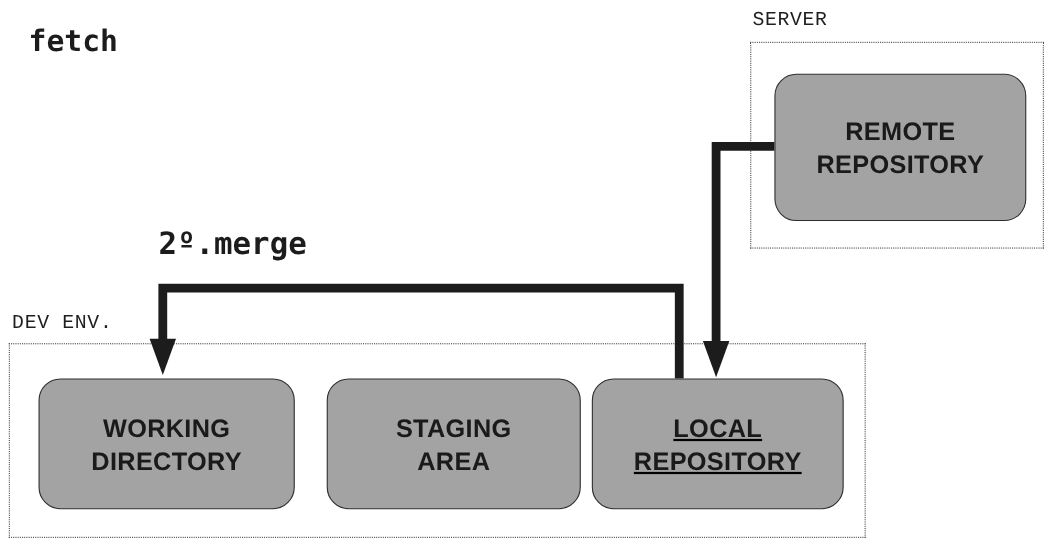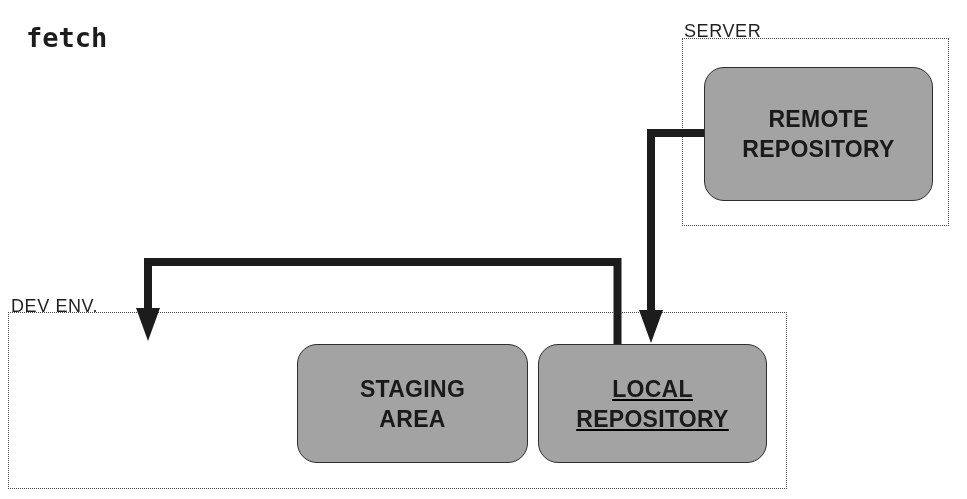--- a/index.html
+++ b/index.html
@@ -33,27 +33,26 @@
   .group {
     position: absolute;
     border: 1.5px dotted #4a4a4a;
     background: transparent;
   }
   .server-group  { left: 682px; top: 38px;  width: 265px; height: 186px; }
   .devenv-group  { left: 8px;   top: 312px; width: 777px; height: 175px; }
 
   .group-label {
     position: absolute;
-    font-family: Liberation Sans, sans-serif;
+    font-family: Liberation Mono, monospace;
     font-size: 18px;
     font-weight: 400;
     letter-spacing: 0.6px;
     color: #1f1f1f;
     white-space: nowrap;
-    margin-top: 12px;
   }
   .server-label { left: 684px; top: 9px; }
   .devenv-label { left: 11px;  top: 284px; }
 
   
   .node {
     position: absolute;
     background: #a3a3a3;
     border: 1.5px solid #2e2e2e;
     border-radius: 20px;
@@ -119,26 +118,31 @@
   <div class="group devenv-group"></div>
 
   <svg class="arrows" width="967" height="499" viewBox="0 0 967 499" aria-hidden="true">
     <path class="arrow-line" d="M704 133 H651 V312" stroke="#1c1c1c"></path>
     <polygon class="arrow-head" points="639,310 663,310 651,343" fill="#1c1c1c"></polygon>
 
     <path class="arrow-line" d="M617.5 344 V262 H148 V310" stroke="#1c1c1c"></path>
     <polygon class="arrow-head" points="136,308 160,308 148,341" fill="#1c1c1c"></polygon>
   </svg>
 
+  <div class="arrow-label merge-label">2º.merge</div>
 
   <div class="node remote-node">
     <span class="node-label">REMOTE
 REPOSITORY</span>
   </div>
 
+  <div class="node working-node">
+    <span class="node-label">WORKING
+DIRECTORY</span>
+  </div>
 
   <div class="node staging-node">
     <span class="node-label">STAGING
 AREA</span>
   </div>
 
   <div class="node local-node">
     <span class="node-label">LOCAL
 REPOSITORY</span>
   </div>

